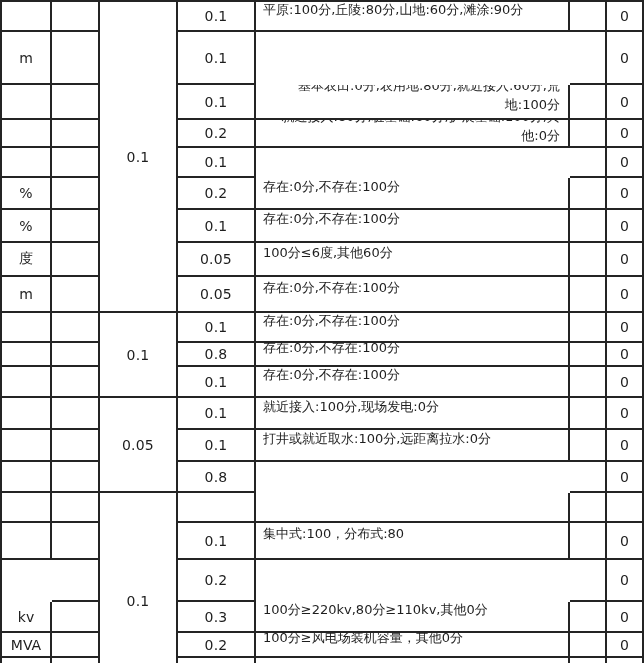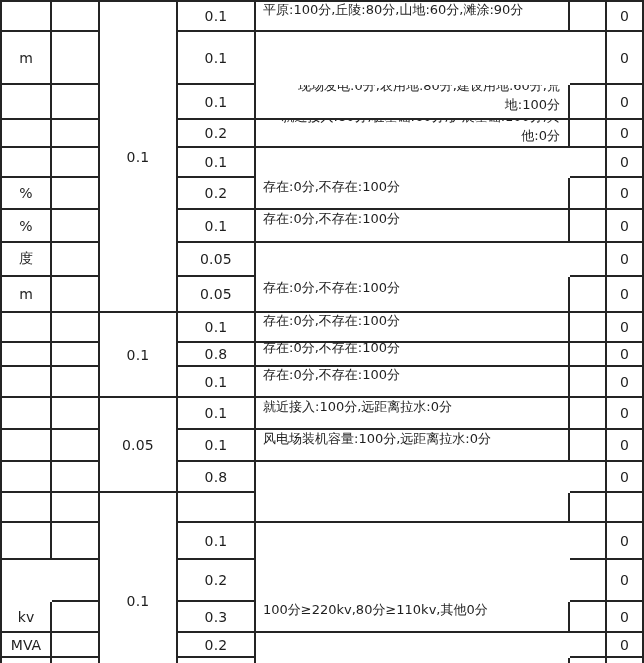--- a/index.html
+++ b/index.html
@@ -58,21 +58,21 @@
     <div class="cell " style="grid-area: 1 / 6;"></div>
     <div class="cell num" style="grid-area: 1 / 7;">0</div>
     <div class="cell unit" style="grid-area: 2 / 1;">m</div>
     <div class="cell " style="grid-area: 2 / 2;"></div>
     <div class="cell num" style="grid-area: 2 / 4;">0.1</div>
     <div class="cell " style="grid-area: 2 / 6;"></div>
     <div class="cell num" style="grid-area: 2 / 7;">0</div>
     <div class="cell unit" style="grid-area: 3 / 1;"></div>
     <div class="cell " style="grid-area: 3 / 2;"></div>
     <div class="cell num" style="grid-area: 3 / 4;">0.1</div>
-    <div class="cell text" style="grid-area: 3 / 5;">现场发电:0分,农用地:80分,建设用地:60分,荒地:100分</div>
+    <div class="cell text" style="grid-area: 3 / 5;">基本农田:0分,农用地:80分,就近接入:60分,荒地:100分</div>
     <div class="cell " style="grid-area: 3 / 6;"></div>
     <div class="cell num" style="grid-area: 3 / 7;">0</div>
     <div class="cell unit" style="grid-area: 4 / 1;"></div>
     <div class="cell " style="grid-area: 4 / 2;"></div>
     <div class="cell num" style="grid-area: 4 / 4;">0.2</div>
     <div class="cell text" style="grid-area: 4 / 5;">就近接入:80分,桩基础:60分,扩展基础:100分,其他:0分</div>
     <div class="cell " style="grid-area: 4 / 6;"></div>
     <div class="cell num" style="grid-area: 4 / 7;">0</div>
     <div class="cell unit" style="grid-area: 5 / 1;"></div>
     <div class="cell " style="grid-area: 5 / 2;"></div>
@@ -87,20 +87,21 @@
     <div class="cell num" style="grid-area: 6 / 7;">0</div>
     <div class="cell unit" style="grid-area: 7 / 1;">%</div>
     <div class="cell " style="grid-area: 7 / 2;"></div>
     <div class="cell num" style="grid-area: 7 / 4;">0.1</div>
     <div class="cell text" style="grid-area: 7 / 5;">存在:0分,不存在:100分</div>
     <div class="cell " style="grid-area: 7 / 6;"></div>
     <div class="cell num" style="grid-area: 7 / 7;">0</div>
     <div class="cell unit" style="grid-area: 8 / 1;">度</div>
     <div class="cell " style="grid-area: 8 / 2;"></div>
     <div class="cell num" style="grid-area: 8 / 4;">0.05</div>
+    <div class="cell text" style="grid-area: 8 / 5;">100分≤6度,其他60分</div>
     <div class="cell " style="grid-area: 8 / 6;"></div>
     <div class="cell num" style="grid-area: 8 / 7;">0</div>
     <div class="cell unit" style="grid-area: 9 / 1;">m</div>
     <div class="cell " style="grid-area: 9 / 2;"></div>
     <div class="cell num" style="grid-area: 9 / 4;">0.05</div>
     <div class="cell text" style="grid-area: 9 / 5;">存在:0分,不存在:100分</div>
     <div class="cell " style="grid-area: 9 / 6;"></div>
     <div class="cell num" style="grid-area: 9 / 7;">0</div>
     <div class="cell unit" style="grid-area: 10 / 1;"></div>
     <div class="cell " style="grid-area: 10 / 2;"></div>
@@ -116,58 +117,60 @@
     <div class="cell num" style="grid-area: 11 / 7;">0</div>
     <div class="cell unit" style="grid-area: 12 / 1;"></div>
     <div class="cell " style="grid-area: 12 / 2;"></div>
     <div class="cell num" style="grid-area: 12 / 4;">0.1</div>
     <div class="cell text" style="grid-area: 12 / 5;">存在:0分,不存在:100分</div>
     <div class="cell " style="grid-area: 12 / 6;"></div>
     <div class="cell num" style="grid-area: 12 / 7;">0</div>
     <div class="cell unit" style="grid-area: 13 / 1;"></div>
     <div class="cell " style="grid-area: 13 / 2;"></div>
     <div class="cell num" style="grid-area: 13 / 4;">0.1</div>
-    <div class="cell text" style="grid-area: 13 / 5;">就近接入:100分,远距离拉水:0分</div>
+    <div class="cell text" style="grid-area: 13 / 5;">就近接入:100分,现场发电:0分</div>
     <div class="cell " style="grid-area: 13 / 6;"></div>
     <div class="cell num" style="grid-area: 13 / 7;">0</div>
     <div class="cell unit" style="grid-area: 14 / 1;"></div>
     <div class="cell " style="grid-area: 14 / 2;"></div>
     <div class="cell num" style="grid-area: 14 / 4;">0.1</div>
-    <div class="cell text" style="grid-area: 14 / 5;">风电场装机容量:100分,远距离拉水:0分</div>
+    <div class="cell text" style="grid-area: 14 / 5;">打井或就近取水:100分,远距离拉水:0分</div>
     <div class="cell " style="grid-area: 14 / 6;"></div>
     <div class="cell num" style="grid-area: 14 / 7;">0</div>
     <div class="cell unit" style="grid-area: 15 / 1;"></div>
     <div class="cell " style="grid-area: 15 / 2;"></div>
     <div class="cell num" style="grid-area: 15 / 4;">0.8</div>
     <div class="cell " style="grid-area: 15 / 6;"></div>
     <div class="cell num" style="grid-area: 15 / 7;">0</div>
     <div class="cell unit" style="grid-area: 16 / 1;"></div>
     <div class="cell " style="grid-area: 16 / 2;"></div>
     <div class="cell num" style="grid-area: 16 / 4;"></div>
     <div class="cell text" style="grid-area: 16 / 5;"></div>
     <div class="cell " style="grid-area: 16 / 6;"></div>
     <div class="cell num" style="grid-area: 16 / 7;"></div>
     <div class="cell unit" style="grid-area: 17 / 1;"></div>
     <div class="cell " style="grid-area: 17 / 2;"></div>
     <div class="cell num" style="grid-area: 17 / 4;">0.1</div>
+    <div class="cell text" style="grid-area: 17 / 5;">集中式:100，分布式:80</div>
     <div class="cell " style="grid-area: 17 / 6;"></div>
     <div class="cell num" style="grid-area: 17 / 7;">0</div>
     <div class="cell " style="grid-area: 18 / 2;"></div>
     <div class="cell num" style="grid-area: 18 / 4;">0.2</div>
     <div class="cell " style="grid-area: 18 / 6;"></div>
     <div class="cell num" style="grid-area: 18 / 7;">0</div>
     <div class="cell unit" style="grid-area: 19 / 1;">kv</div>
     <div class="cell " style="grid-area: 19 / 2;"></div>
     <div class="cell num" style="grid-area: 19 / 4;">0.3</div>
     <div class="cell text" style="grid-area: 19 / 5;">100分≥220kv,80分≥110kv,其他0分</div>
     <div class="cell " style="grid-area: 19 / 6;"></div>
     <div class="cell num" style="grid-area: 19 / 7;">0</div>
     <div class="cell unit" style="grid-area: 20 / 1;">MVA</div>
     <div class="cell " style="grid-area: 20 / 2;"></div>
     <div class="cell num" style="grid-area: 20 / 4;">0.2</div>
+    <div class="cell text" style="grid-area: 20 / 5;">100分≥风电场装机容量，其他0分</div>
     <div class="cell " style="grid-area: 20 / 6;"></div>
     <div class="cell num" style="grid-area: 20 / 7;">0</div>
     <div class="cell unit last-row" style="grid-area: 21 / 1;"></div>
     <div class="cell  last-row" style="grid-area: 21 / 2;"></div>
     <div class="cell num last-row" style="grid-area: 21 / 4;"></div>
     <div class="cell text last-row" style="grid-area: 21 / 5;"></div>
     <div class="cell  last-row" style="grid-area: 21 / 6;"></div>
     <div class="cell num last-row" style="grid-area: 21 / 7;"></div>
     <div class="cell num" style="grid-area: 1 / 3 / 10;">0.1</div>
     <div class="cell num" style="grid-area: 10 / 3 / 13;">0.1</div>

